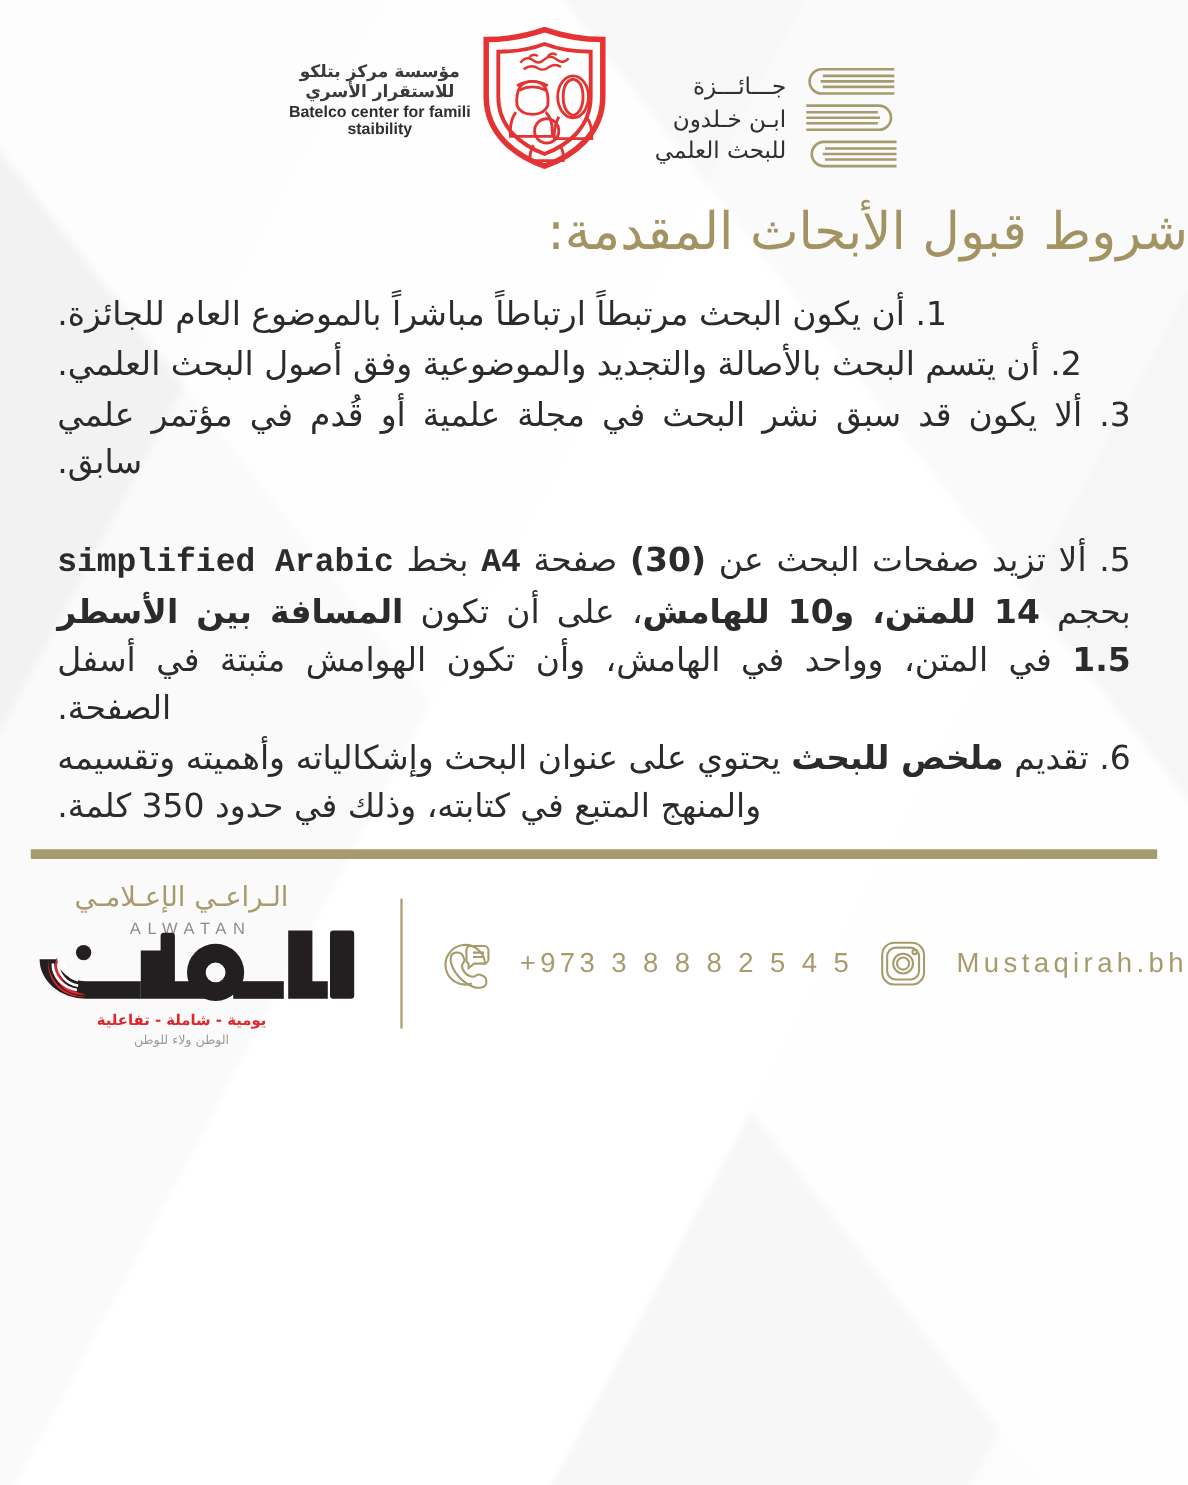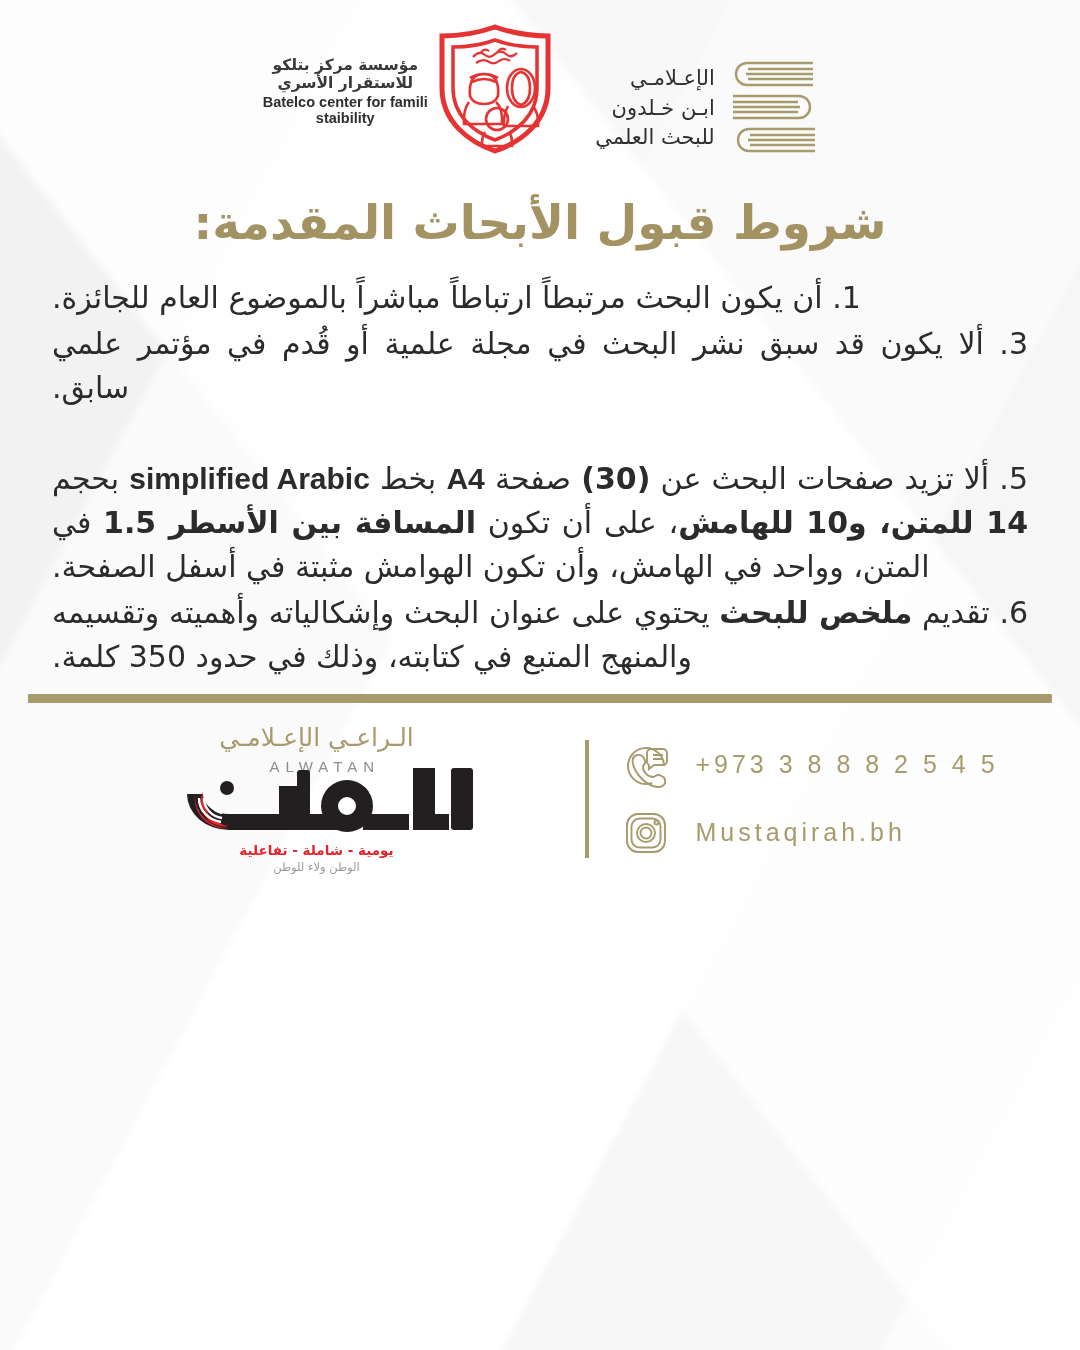--- a/index.html
+++ b/index.html
@@ -49,26 +49,25 @@
   .brand-ar{font-size:15.5px;font-weight:bold;color:#3a3a3a;direction:rtl;letter-spacing:0px;}
   .brand-en{font-size:14.5px;font-weight:bold;color:#2e2e2e;direction:ltr;font-family:"Liberation Sans",sans-serif;margin-top:1px;}
 
   .award{display:flex;flex-direction:row-reverse;align-items:center;gap:12px;margin-top:34px;}
   .award-text{direction:rtl;text-align:right;color:#2f2f2f;line-height:1.42;}
   .award-text div{font-size:21px;letter-spacing:1px;white-space:nowrap;}
   .award-books{width:92px;height:105px;}
 
   
   .title{
-    text-align:center;
     color:#a39363;
     font-size:47px;
-    font-weight:bold;
+    font-weight:normal;
     direction:rtl;
-    margin-top:34px;
+    margin-top:22px;
     letter-spacing:0px;
   }
 
   
   .rules{
     direction:rtl;
     margin:26px 52px 0 52px;
     list-style:none;
     padding:0;
     color:#2b2b2b;
@@ -77,21 +76,21 @@
     font-size:30px;
     line-height:1.46;
     text-align:justify;
     text-align-last:left;
     margin-bottom:2px;
     position:relative;
     padding-right:0;
   }
   .rules li .num{font-weight:normal;}
   .rules b{font-weight:bold;}
-  .ltr{direction:ltr;unicode-bidi:isolate;display:inline-block;font-family:Liberation Sans, sans-serif;margin-top:46px;}
+  .ltr{direction:ltr;unicode-bidi:isolate;display:inline-block;font-family:Liberation Mono, monospace;margin-top:46px;}
 
   
   .divider{
     height:9px;background:#a79a6c;
     margin:16px 28px 0 28px;border-radius:1px;
   }
   .footer{
     display:flex;flex-direction:row-reverse;align-items:center;justify-content:center;
     margin-top:20px;gap:0px;
   }
@@ -109,21 +108,21 @@
   .alwatan-logo{position:absolute;left:0;top:10px;}
   .alwatan-tag{
     text-align:left;color:#e0252b;font-size:13.5px;font-weight:bold;
     direction:rtl;letter-spacing:1px;margin-top:-4px;
   }
   .alwatan-sub{
     text-align:right;color:#9a9a9a;font-size:11.5px;direction:rtl;
     letter-spacing:1px;margin-top:2px;
   }
   .vline{width:4px;height:118px;background:#a79a6c;margin:0 34px;}
-  .contacts{display:flex;flex-direction:column;gap:22px;direction:ltr;}
+  .contacts{display:flex;flex-direction:row;gap:22px;direction:ltr;}
   .contact-row{display:flex;align-items:center;gap:26px;}
   .contact-icon{width:46px;height:46px;flex:0 0 46px;}
   .contact-text{
     font-family:"Liberation Sans",sans-serif;
     font-size:25px;color:#a79a6c;letter-spacing:4px;white-space:nowrap;
   }
 </style>
 </head>
 <body>
 
@@ -166,21 +165,21 @@
           </svg>
         </span>
         <div class="brand-caption">
           <div class="brand-ar">مؤسسة مركز بتلكو للاستقرار الأسري</div>
           <div class="brand-en">Batelco center for famili staibility</div>
         </div>
       </div>
 
       <div class="award">
         <div class="award-text">
-          <div>الإعـلامـي</div>
+          <div>جـــائـــزة</div>
           <div>ابـن خـلدون</div>
           <div>للبحث العلمي</div>
         </div>
         <span class="award-books">
           <svg viewBox="0 0 92 105" width="92" height="105" aria-hidden="true">
             <g fill="none" stroke="#a79a6c" stroke-width="2.4">
 
               <path d="M86 7 L20 7 a11 11 0 0 0 0 22 L86 29"></path>
               <path d="M86 13 L21 13"></path>
               <path d="M86 18 L19 18"></path>
@@ -199,20 +198,21 @@
           </svg>
         </span>
       </div>
 
     </div>
 
     <div class="title">شروط قبول الأبحاث المقدمة:</div>
 
     <ol class="rules" id="rules-list">
         <li><span class="num">1.</span> <span>أن يكون البحث مرتبطاً ارتباطاً مباشراً بالموضوع العام للجائزة.</span></li>
+        <li><span class="num">2.</span> <span>أن يتسم البحث بالأصالة والتجديد والموضوعية وفق أصول البحث العلمي.</span></li>
         <li><span class="num">3.</span> <span>ألا يكون قد سبق نشر البحث في مجلة علمية أو قُدم في مؤتمر علمي سابق.</span></li>
         <li><span class="num">5.</span> <span>ألا تزيد صفحات البحث عن </span><b>(30)</b><span> صفحة </span><b class="ltr">A4</b><span> بخط </span><b class="ltr">simplified Arabic</b><span> بحجم </span><b>14 للمتن، و10 للهامش</b><span>، على أن تكون </span><b>المسافة بين الأسطر 1.5</b><span> في المتن، وواحد في الهامش، وأن تكون الهوامش مثبتة في أسفل الصفحة.</span></li>
         <li><span class="num">6.</span> <span>تقديم </span><b>ملخص للبحث</b><span> يحتوي على عنوان البحث وإشكالياته وأهميته وتقسيمه والمنهج المتبع في كتابته، وذلك في حدود 350 كلمة.</span></li>
       </ol>
 
     <div class="divider"></div>
 
     <div class="footer">
 
       <div class="sponsor">

